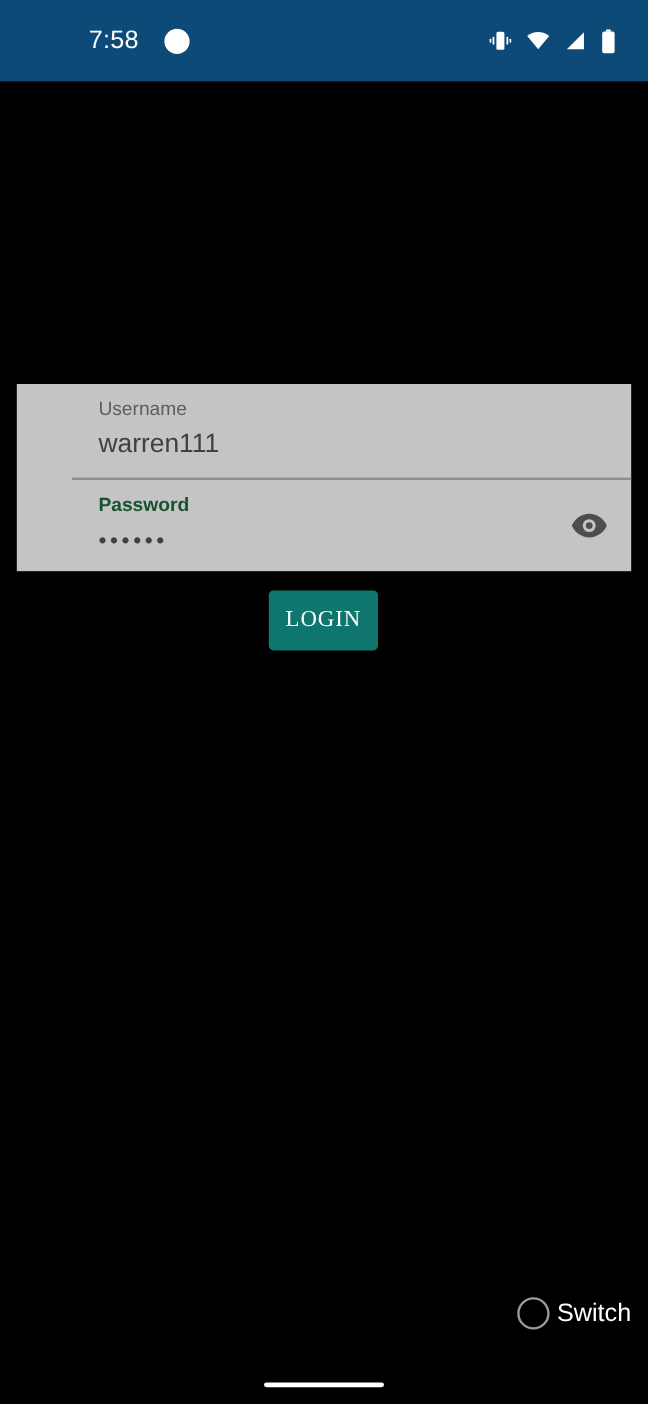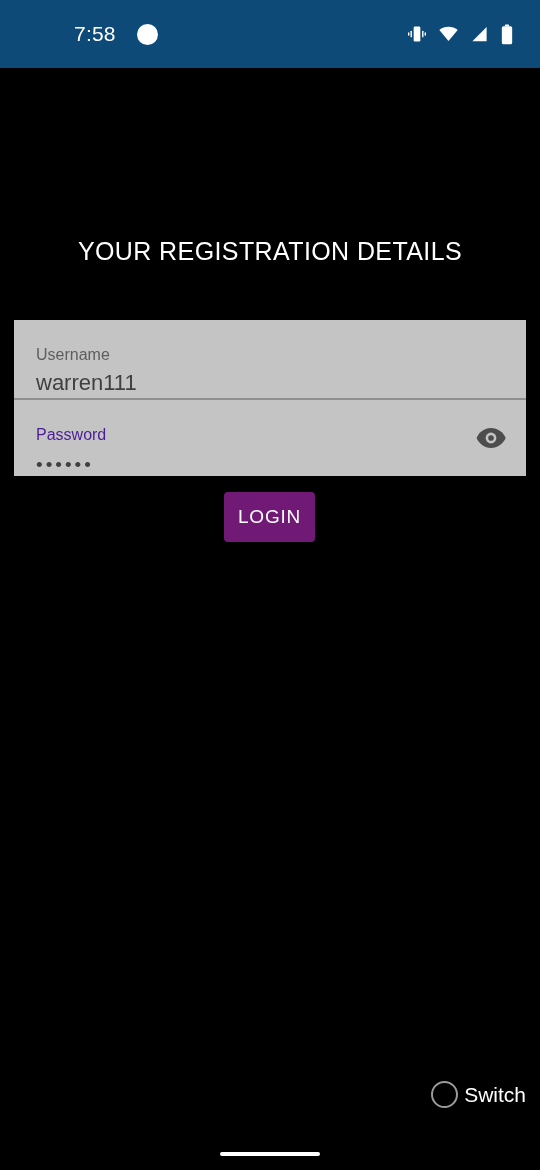--- a/index.html
+++ b/index.html
@@ -79,35 +79,37 @@
     position: absolute;
     top: 252px;
     left: 14px;
     width: 512px;
     background: #c4c4c4;
   }
 
   .field {
     position: relative;
     height: 78px;
-    padding: 24px 22px 0 22px;
+    padding: 11px 22px 0 22px;
+    margin-left: 46px;
   }
   .field.password-field {
     border-top: 2px solid #8f8f8f;
     height: 78px;
   }
 
   .field-label {
     font-size: 16px;
     line-height: 21px;
     color: #5e5e5e;
     font-weight: 400;
   }
   .field-label.dark {
-    color: #4c1d95;
+    color: #14532d;
+    font-weight: bold;
   }
 
   .field-value {
     font-size: 22px;
     line-height: 30px;
     color: #404040;
     margin-top: 3px;
     font-weight: 400;
   }
   .field-value.masked {
@@ -131,25 +133,25 @@
   }
   .eye-toggle svg { display: block; }
 
   
   .login-button {
     position: absolute;
     top: 424px;
     left: 224px;
     width: 91px;
     height: 50px;
-    background: #701a75;
+    background: #0f766e;
     border: none;
     border-radius: 4px;
     color: #ffffff;
-    font-family: Liberation Sans, sans-serif;
+    font-family: Liberation Serif, serif;
     font-size: 19px;
     font-weight: 500;
     letter-spacing: 0.8px;
     cursor: pointer;
     display: flex;
     align-items: center;
     justify-content: center;
   }
 
   
@@ -220,21 +222,20 @@
       <svg width="14" height="21" viewBox="0 0 14 24" fill="#ffffff">
         <rect x="4.6" y="0.6" width="4.8" height="2.2" rx="0.7"></rect>
         <rect x="1.1" y="2.6" width="11.8" height="20.6" rx="1.8"></rect>
       </svg>
     </span>
   </div>
 </div>
 
 <div class="content">
 
-  <h1 class="page-title">YOUR REGISTRATION DETAILS</h1>
 
   <div class="form-panel">
 
     <div class="field username-field">
       <div class="field-label">Username</div>
       <div class="field-value" placeholder="Username">warren111</div>
     </div>
 
     <div class="field password-field">
       <div class="field-label dark">Password</div>

